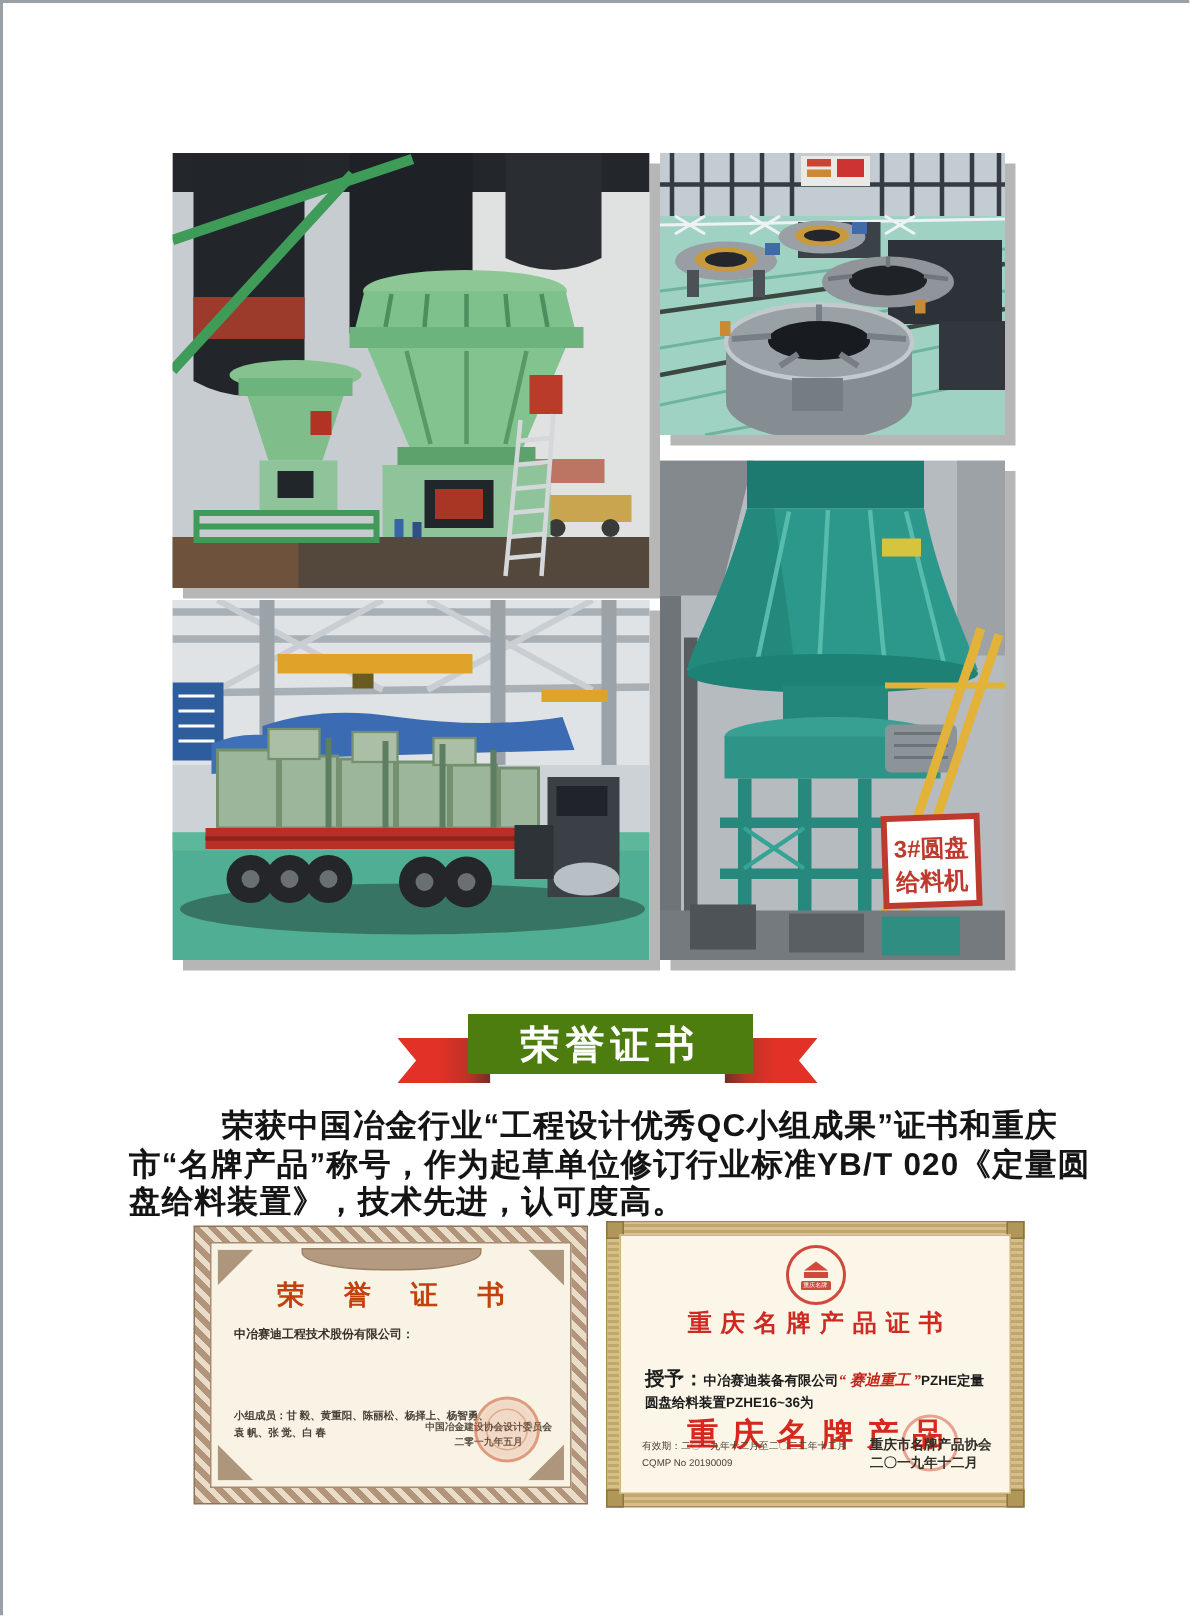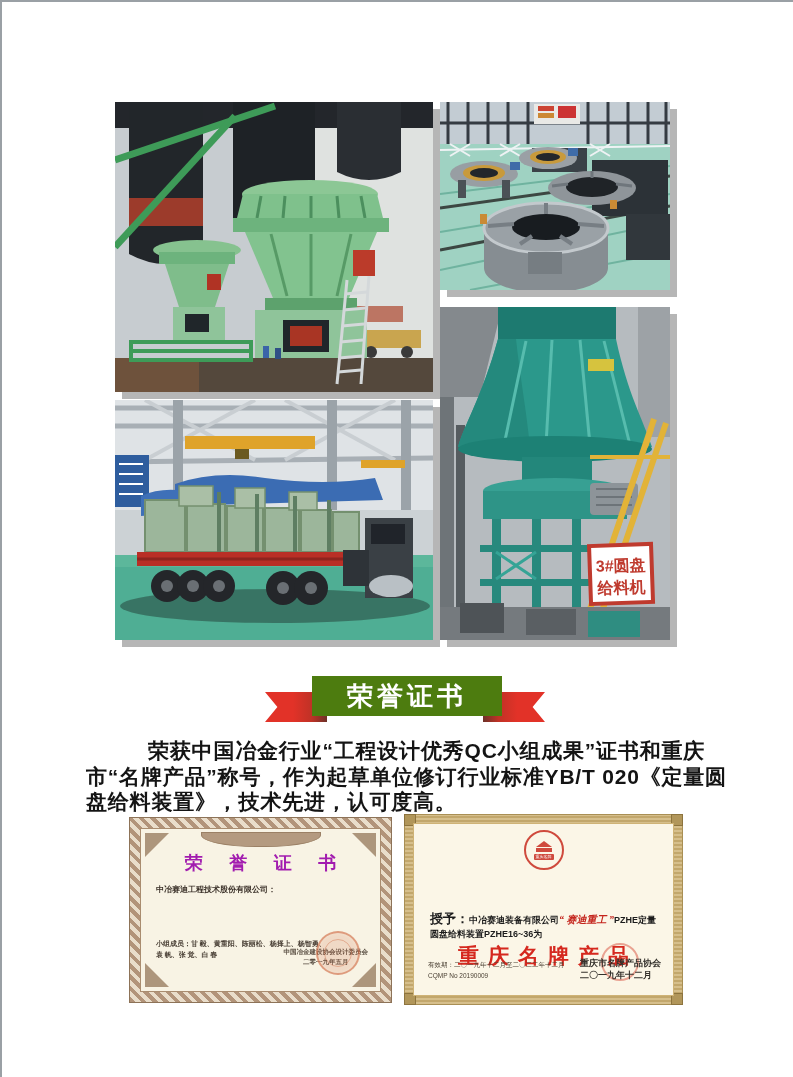--- a/index.html
+++ b/index.html
@@ -44,21 +44,21 @@
      border:1px solid #9b8065;}
   .h-corner{position:absolute;width:24px;height:24px;opacity:.8;}
   .h-corner:before{content:"";position:absolute;inset:0;background:#9b7f63;
      clip-path:polygon(0 0,100% 0,0 100%);}
   .h-corner.tl{left:4px;top:4px;}
   .h-corner.tr{right:4px;top:4px;transform:rotate(90deg);}
   .h-corner.br{right:4px;bottom:4px;transform:rotate(180deg);}
   .h-corner.bl{left:4px;bottom:4px;transform:rotate(270deg);}
   .h-title{position:absolute;left:0;right:0;top:22px;text-align:center;
      font-family:"Liberation Serif", serif;font-size:18px;font-weight:bold;
-     letter-spacing:11px;color:#a21caf;text-indent:11px;}
+     letter-spacing:11px;color:#c2410c;text-indent:11px;}
   .h-recipient{position:absolute;left:15px;top:55px;font-size:8px;font-weight:bold;color:#3a3028;
      font-family:"Liberation Serif", serif;}
   .h-body{position:absolute;left:15px;top:69px;width:212px;
      font-size:7px;line-height:11.5px;color:#4a4036;text-indent:14px;
      font-family:"Liberation Serif", serif;font-weight:bold;}
   .h-body .award{color:#c0392b;}
   .h-members{position:absolute;left:15px;top:110px;width:212px;
      font-size:7px;line-height:11px;color:#4a4036;font-weight:bold;
      font-family:"Liberation Serif", serif;}
   .h-members .l2{display:block;}
@@ -430,20 +430,21 @@
     <div class="b-corner tl"></div>
     <div class="b-corner tr"></div>
     <div class="b-corner bl"></div>
     <div class="b-corner br"></div>
     <div class="inner">
       <div class="b-seal">
         <div class="roof"></div>
         <div class="base"></div>
         <div class="tag">重庆名牌</div>
       </div>
+      <div class="b-title">重庆名牌产品证书</div>
       <div class="b-grant"><span class="glabel">授予：</span><span>中冶赛迪装备有限公司</span><span class="brand">“ 赛迪重工 ”</span><span>PZHE定量圆盘给料装置PZHE16~36为</span></div>
       <div class="b-product">重庆名牌产品</div>
       <div class="b-validity">
         <div>有效期：二〇一九年十二月至二〇二二年十二月</div>
         <div>CQMP No 20190009</div>
       </div>
       <div class="b-ring"></div>
       <div class="b-star">★</div>
       <div class="b-issuer">
         <div>重庆市名牌产品协会</div>

